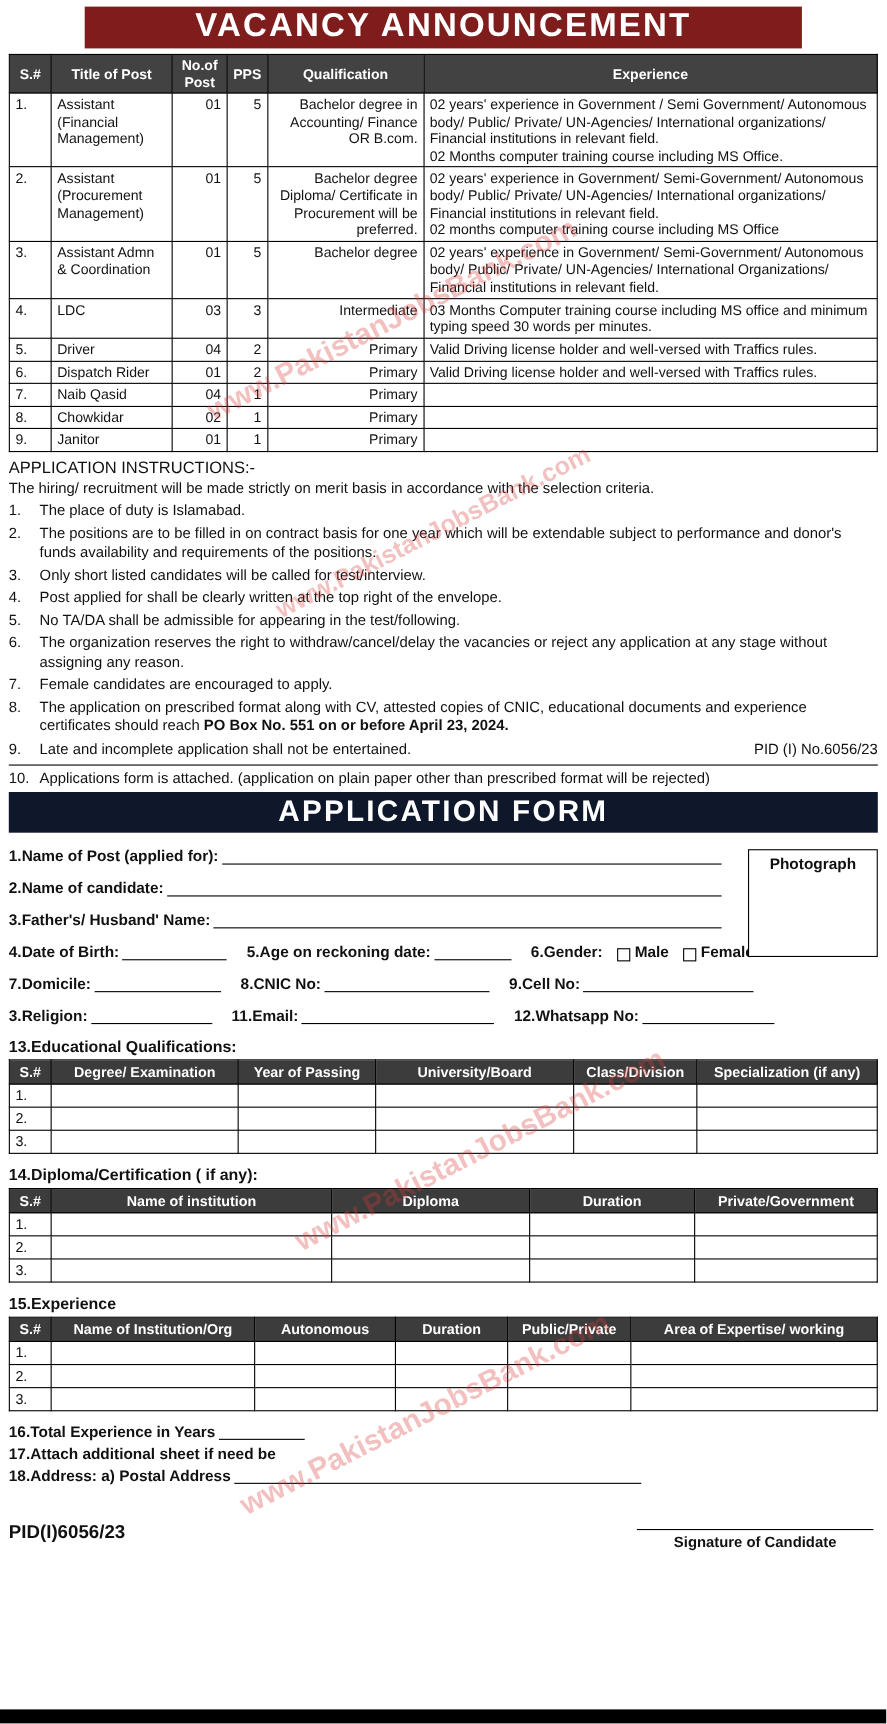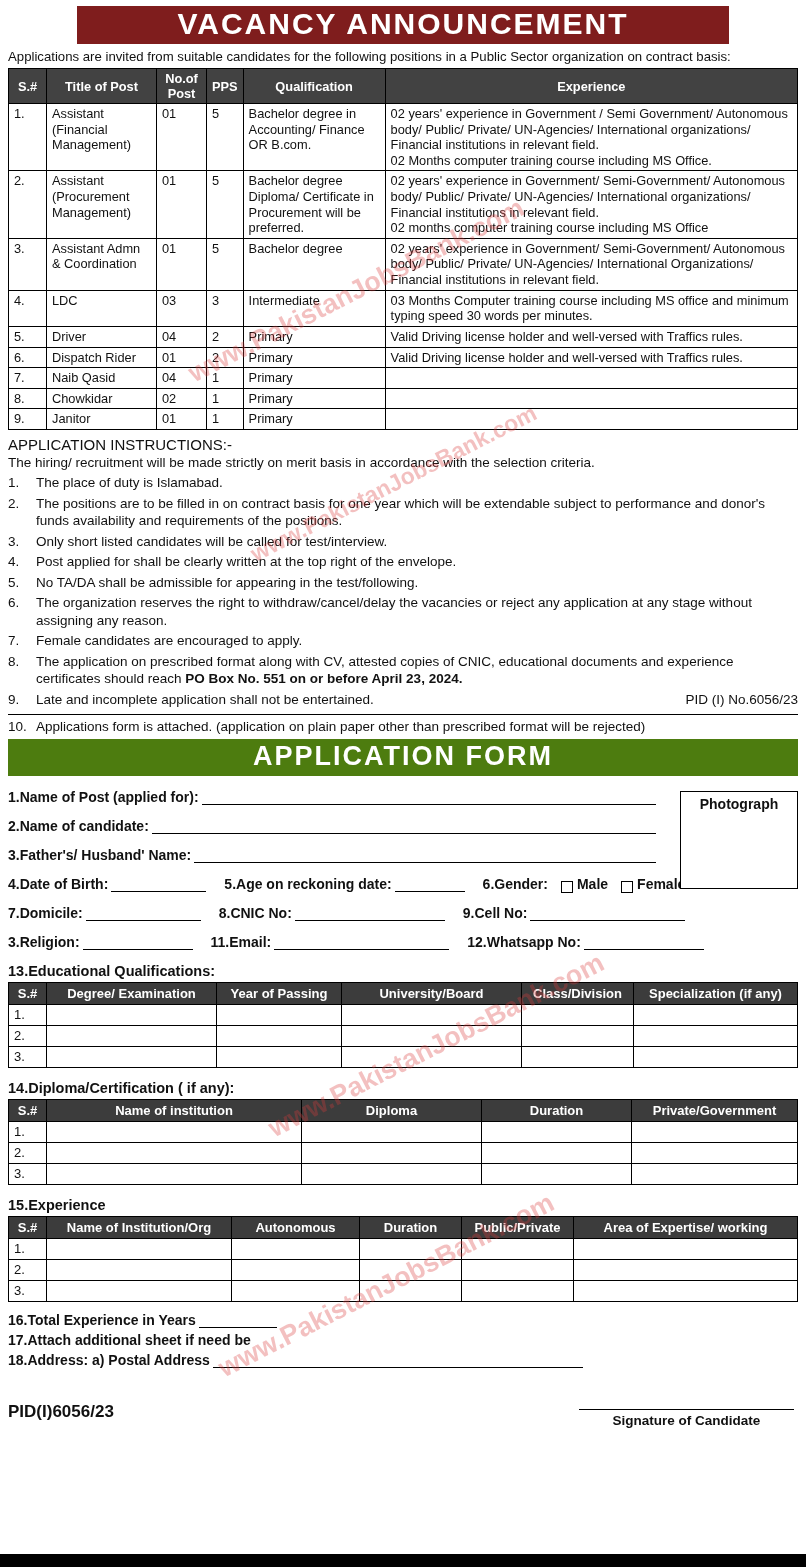--- a/index.html
+++ b/index.html
@@ -11,32 +11,32 @@
   .wm { position:absolute; color:rgba(217,58,58,0.32); font-weight:bold; font-size:27px;
         transform:rotate(-27deg); white-space:nowrap; pointer-events:none; z-index:5; }
   .wm1 { top:275px; left:170px; }
   .wm2 { top:470px; left:235px; font-size:23px; }
   .wm3 { top:1030px; left:250px; }
   .wm4 { top:1270px; left:200px; }
 
   
   .titlebar { width:652px; margin:2px auto 5px auto; background:#7f1d1d; color:#fff;
               text-align:center; font-weight:bold; font-size:30px; letter-spacing:2px; padding:1px 0 3px 0; }
-  .formbar { background:#4d7c0f; color:#fff; text-align:center; font-weight:bold;
+  .formbar { background:#0f172a; color:#fff; text-align:center; font-weight:bold;
              font-size:27px; letter-spacing:2px; padding:2px 0 4px 0; margin:4px 0 10px 0; }
 
   .intro { font-size:13.2px; margin:2px 0 4px 0; }
 
   
   table { width:100%; border-collapse:collapse; }
   th, td { border:1px solid #000; padding:2px 5px; vertical-align:top; }
   thead th { background:#424242; color:#fff; font-weight:bold; text-align:center; vertical-align:middle; }
   .vac { font-size:12.8px; }
   .vac td { line-height:1.22; }
-  .center { text-align:left; }
+  .center { text-align:right; }
   .prewrap { white-space:pre-line; }
 
   
   .insn-head { font-weight:normal; font-size:15px; margin:6px 0 2px 0; }
   .insn-lead { font-size:13.5px; margin:0 0 4px 0; }
   .insn { display:flex; font-size:13.5px; line-height:1.3; margin:3px 0; }
   .inum { width:28px; flex-shrink:0; }
   .itext { flex:1; }
   .insn-last { border-top:1px solid #000; padding-top:3px; margin-top:5px; }
   .pid-right { white-space:nowrap; padding-left:10px;text-align:right; }
@@ -78,21 +78,20 @@
 
 <div class="page">
 
   <div class="wm wm1">www.PakistanJobsBank.com</div>
   <div class="wm wm2">www.PakistanJobsBank.com</div>
   <div class="wm wm3">www.PakistanJobsBank.com</div>
   <div class="wm wm4">www.PakistanJobsBank.com</div>
 
   <div class="titlebar">VACANCY ANNOUNCEMENT</div>
 
-  <div class="intro">Applications are invited from suitable candidates for the following positions in a Public Sector organization on contract basis:</div>
 
   <table class="vac">
     <colgroup>
       <col style="width:38px">
         <col style="width:110px">
         <col style="width:50px">
       <col style="width:36px">
         <col style="width:142px">
         <col>
     </colgroup>

